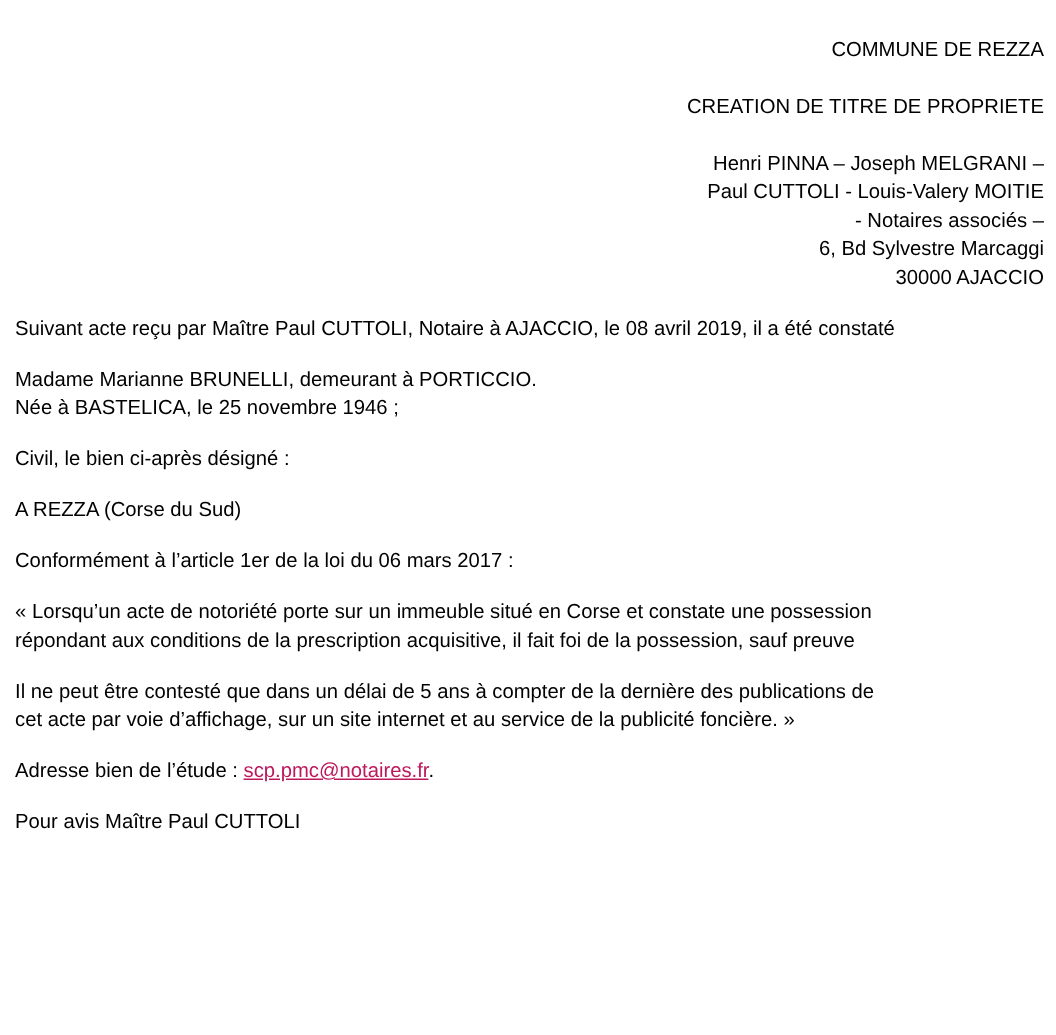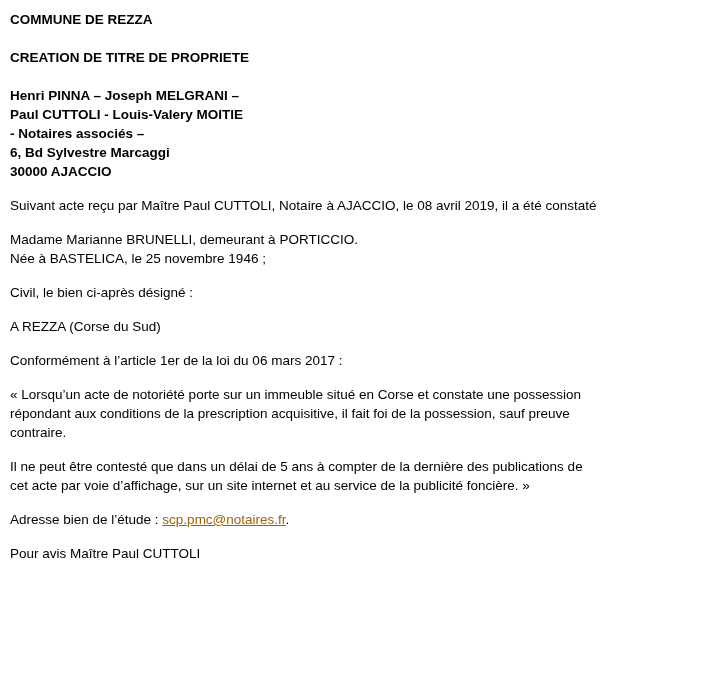--- a/index.html
+++ b/index.html
@@ -14,22 +14,23 @@
     box-sizing: border-box;
     background: #ffffff;
     color: #000000;
     font-family: "Liberation Sans", "DejaVu Sans", sans-serif;
     font-size: 13.5px;
     line-height: 19px;
     padding: 10px 8px 0 10px;
     overflow: hidden;
   }
   .doc-header {
-    text-align: left;
-    font-weight: 700;
+    text-align: right;
+    font-weight: 400;
+    margin-top: 13px;
   }
   .hline {
     height: 19px;
   }
   .spacer {
     height: 19px;
   }
   .body-block {
     margin-top: 2px;
   }
@@ -89,30 +90,29 @@
     </div>
 
 
     <div class="para">
       <div class="line">Conformément à l’article 1er de la loi du 06 mars 2017 :</div>
     </div>
 
     <div class="para">
       <div class="line">« Lorsqu’un acte de notoriété porte sur un immeuble situé en Corse et constate une possession</div>
       <div class="line">répondant aux conditions de la prescription acquisitive, il fait foi de la possession, sauf preuve</div>
-      <div class="line">contraire.</div>
     </div>
 
     <div class="para">
       <div class="line">Il ne peut être contesté que dans un délai de 5 ans à compter de la dernière des publications de</div>
       <div class="line">cet acte par voie d’affichage, sur un site internet et au service de la publicité foncière. »</div>
     </div>
 
     <div class="para">
-      <div class="line"><span>Adresse bien de l’étude : </span><a class="email-link" style="color: #a16207;">scp.pmc@notaires.fr</a><span>.</span></div>
+      <div class="line"><span>Adresse bien de l’étude : </span><a class="email-link" style="color: #be185d;">scp.pmc@notaires.fr</a><span>.</span></div>
     </div>
 
     <div class="para">
       <div class="line">Pour avis Maître Paul CUTTOLI</div>
     </div>
 
   </div>
 
 </div>
 

